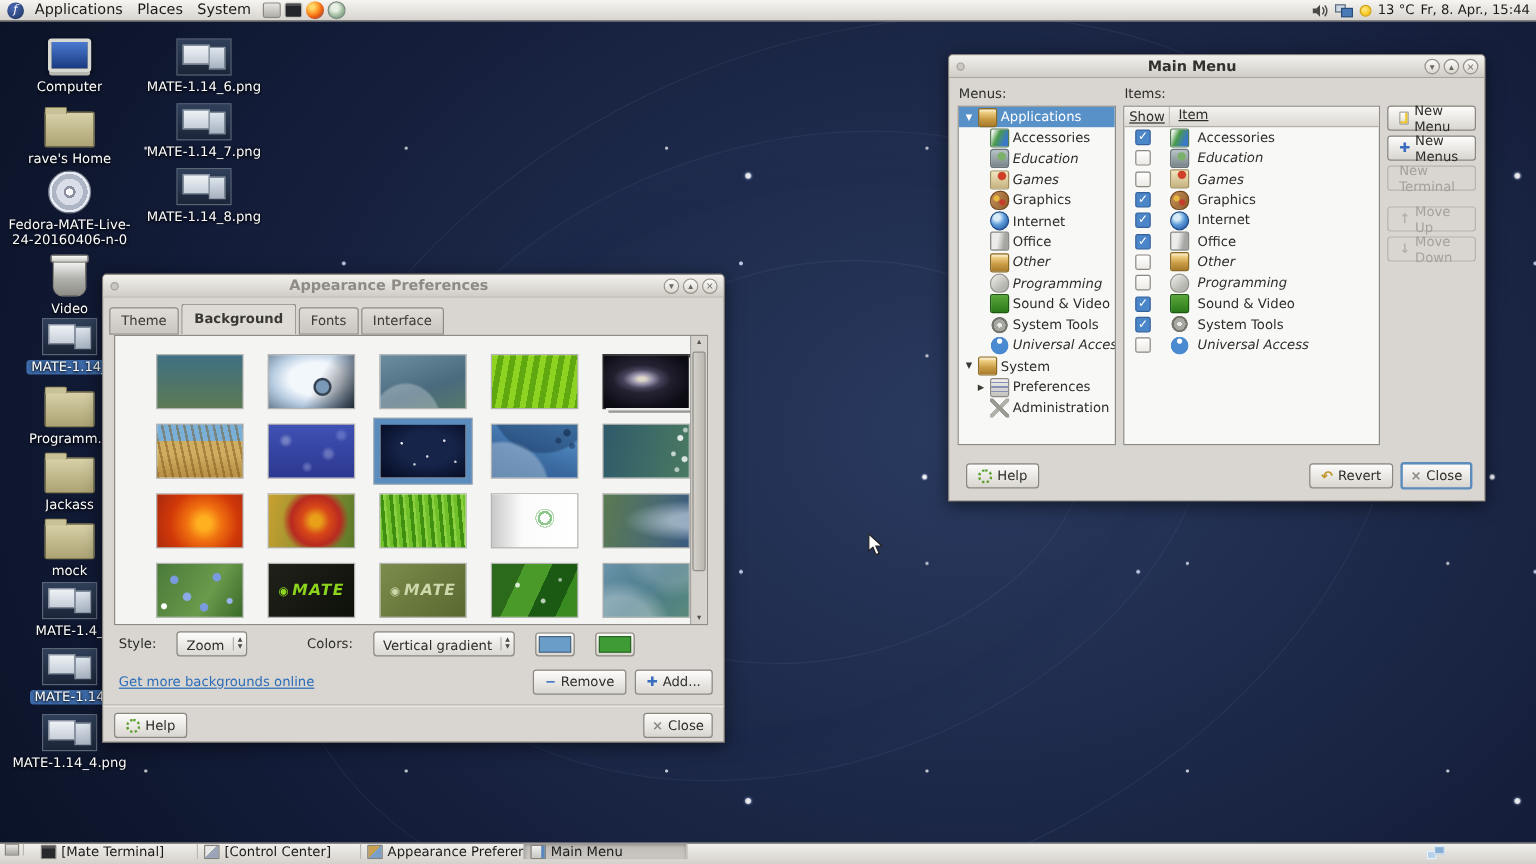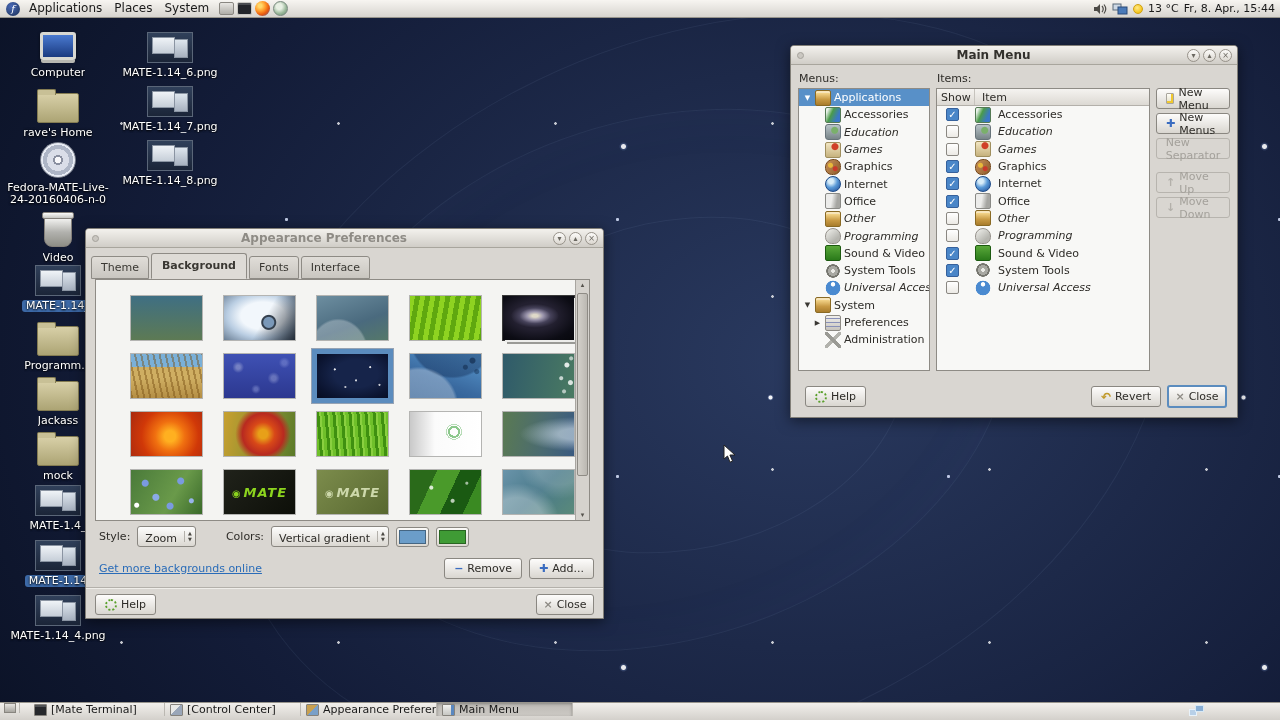--- a/index.html
+++ b/index.html
@@ -161,21 +161,21 @@
   .wp-green-leaves-dew { background:
       radial-gradient(circle at 30% 40%, rgba(255,255,255,.8) 0 1.5px, transparent 2.5px),
       radial-gradient(circle at 60% 70%, rgba(255,255,255,.7) 0 1.5px, transparent 2.5px),
       radial-gradient(circle at 80% 30%, rgba(255,255,255,.6) 0 1px, transparent 2px),
       linear-gradient(115deg, #2a6a1a 0 30%, #4a9a2a 30% 55%, #1a5a12 55% 80%, #3a8a22 80% 100%); }
   .wp-blue-green-swirl { background:
       radial-gradient(ellipse at 20% 115%, rgba(255,255,255,.32) 0 32%, transparent 52%),
       radial-gradient(ellipse at 80% -15%, rgba(255,255,255,.18) 0 30%, transparent 50%),
       linear-gradient(135deg, #6a94aa, #4a7a8a 50%, #5a8a7a); }
 
-  .style-row { position:absolute; left:13px; top:297px; display:flex; align-items:center; gap:7px; color:#2e2c28; }
+  .style-row { position:absolute; left:13px; top:297px; display:flex; align-items:center; gap:17px; color:#2e2c28; }
   .combo { display:flex; align-items:center; border:1px solid #8a8781; border-radius:3px; background:linear-gradient(#fdfdfc,#dbd8d2); height:21px; }
   .combo .val { padding:3px 7px 0 7px; font-size:11px; }
   .combo .spin { display:flex; flex-direction:column; justify-content:center; border-left:1px solid #b3b0aa; padding:0 3px; font-size:5px; line-height:5px; color:#4a4843; gap:1px; }
   .swatch { width:33px; height:20px; padding:2px; background:linear-gradient(#fbfaf8,#dcd8d1); border:1px solid #8a8781; border-radius:3px; }
   .swatch > div { width:100%; height:100%; border:1px solid rgba(0,0,0,.35); }
   .link-row { position:absolute; left:13px; right:9px; top:329px; display:flex; align-items:center; }
   .link { color:#2a6cb8; text-decoration:underline; }
   .link-row .spacer { flex:1; }
   .hsep { position:absolute; left:0; right:0; top:358px; border-top:1px solid #b3b0aa; border-bottom:1px solid #efede9; }
   .aw-bottom-help { position:absolute; left:9px; top:365px; }
@@ -185,21 +185,21 @@
   #mm { left:790px; top:45px; width:448px; height:373px; z-index:20; }
   .mm-label { position:absolute; font-size:11px; color:#2e2c28; }
   #mm-tree { position:absolute; left:7px; top:42px; width:132px; bottom:46px; background:#f8f8f6; border:1px solid #8e8b85; overflow:hidden; }
   .tree-row { height:17.3px; display:flex; align-items:center; gap:3px; white-space:nowrap; color:#2e2c28; }
   .tree-row.selected { background:#5890c8; color:#fff; }
   .expander { width:9px; flex:0 0 9px; font-size:7px; text-align:center; color:#3a3833; }
   .tree-row.selected .expander { color:#fff; }
   .icon16 { width:16px; height:16px; flex:0 0 16px; display:inline-block; }
   .hidden-item { font-style:italic; }
   #mm-items { position:absolute; left:145px; top:42px; width:214px; bottom:46px; background:#f8f8f6; border:1px solid #8e8b85; overflow:hidden; }
-  .items-header { height:17px; display:flex; align-items:center; background:linear-gradient(#f5f3f0,#dcd9d3); border-bottom:1px solid #b3b0aa; color:#2e2c28; }
+  .items-header { height:17px; display:flex; align-items:flex-start; background:linear-gradient(#f5f3f0,#dcd9d3); border-bottom:1px solid #b3b0aa; color:#2e2c28;text-decoration:underline; }
   .col-show { width:38px; padding-left:4px; border-right:1px solid #c6c3bd; align-self:stretch; display:flex; align-items:center; }
   .col-item { padding-left:7px; }
   .item-row { height:17.3px; display:flex; align-items:center; color:#2e2c28; }
   .cb { width:13px; height:13px; margin-left:9px; flex:0 0 13px; border:1px solid #8a8781; border-radius:2px; background:linear-gradient(#ffffff,#eceae5); font-size:10px; line-height:12px; text-align:center; color:#fff; }
   .cb.checked { background:#4a86c8; border-color:#36619c; }
   .item-row .icon16 { margin-left:16px; }
   .item-row .item-label { margin-left:7px; }
   .mm-btn { position:absolute; left:365px; width:74px; }
   .mm-bottom-help { position:absolute; left:14px; top:340px; }
   .mm-bottom-revert { position:absolute; right:76px; top:340px; }
@@ -634,21 +634,21 @@
     </div>
     <span class="btn mm-btn" style="top:42px;">
       <span style="width:11px;height:11px;background:linear-gradient(#fffef8,#e2ddc8);border:1px solid #a8a59c;border-radius:1px;box-shadow:inset -2px -2px 0 #f0c830;"></span>
       <span>New Menu</span>
     </span>
     <span class="btn mm-btn" style="top:67px;">
       <span class="bicon-blue">✚</span>
       <span>New Menus</span>
     </span>
     <span class="btn mm-btn disabled" style="top:92px;">
-      <span>New Separator</span>
+      <span>New Terminal</span>
     </span>
     <span class="btn mm-btn disabled" style="top:126px;">
       <span class="bicon-dim">↑</span>
       <span>Move Up</span>
     </span>
     <span class="btn mm-btn disabled" style="top:151px;">
       <span class="bicon-dim">↓</span>
       <span>Move Down</span>
     </span>
     <span class="btn mm-bottom-help">

